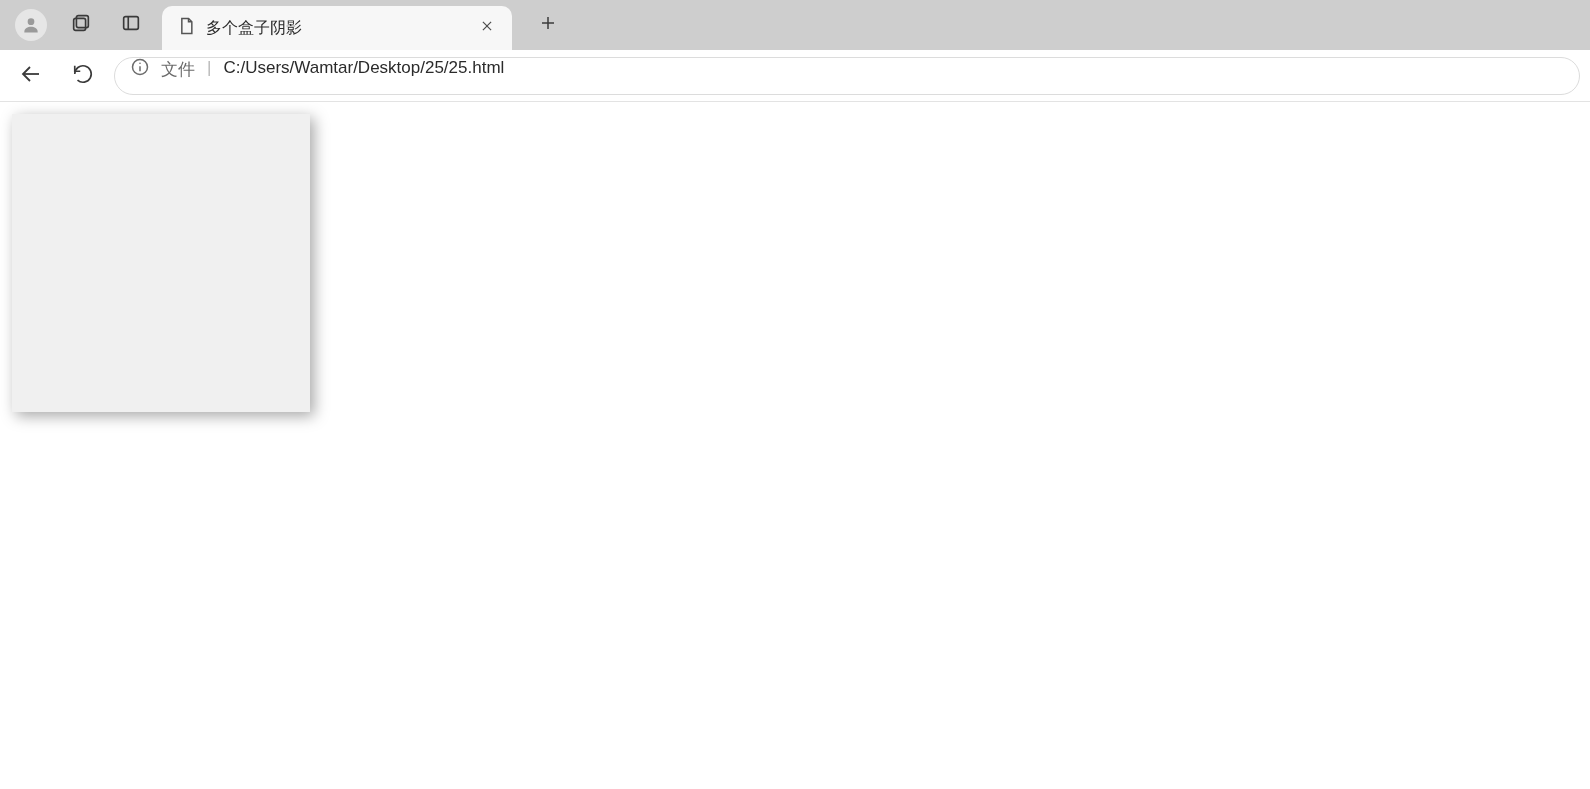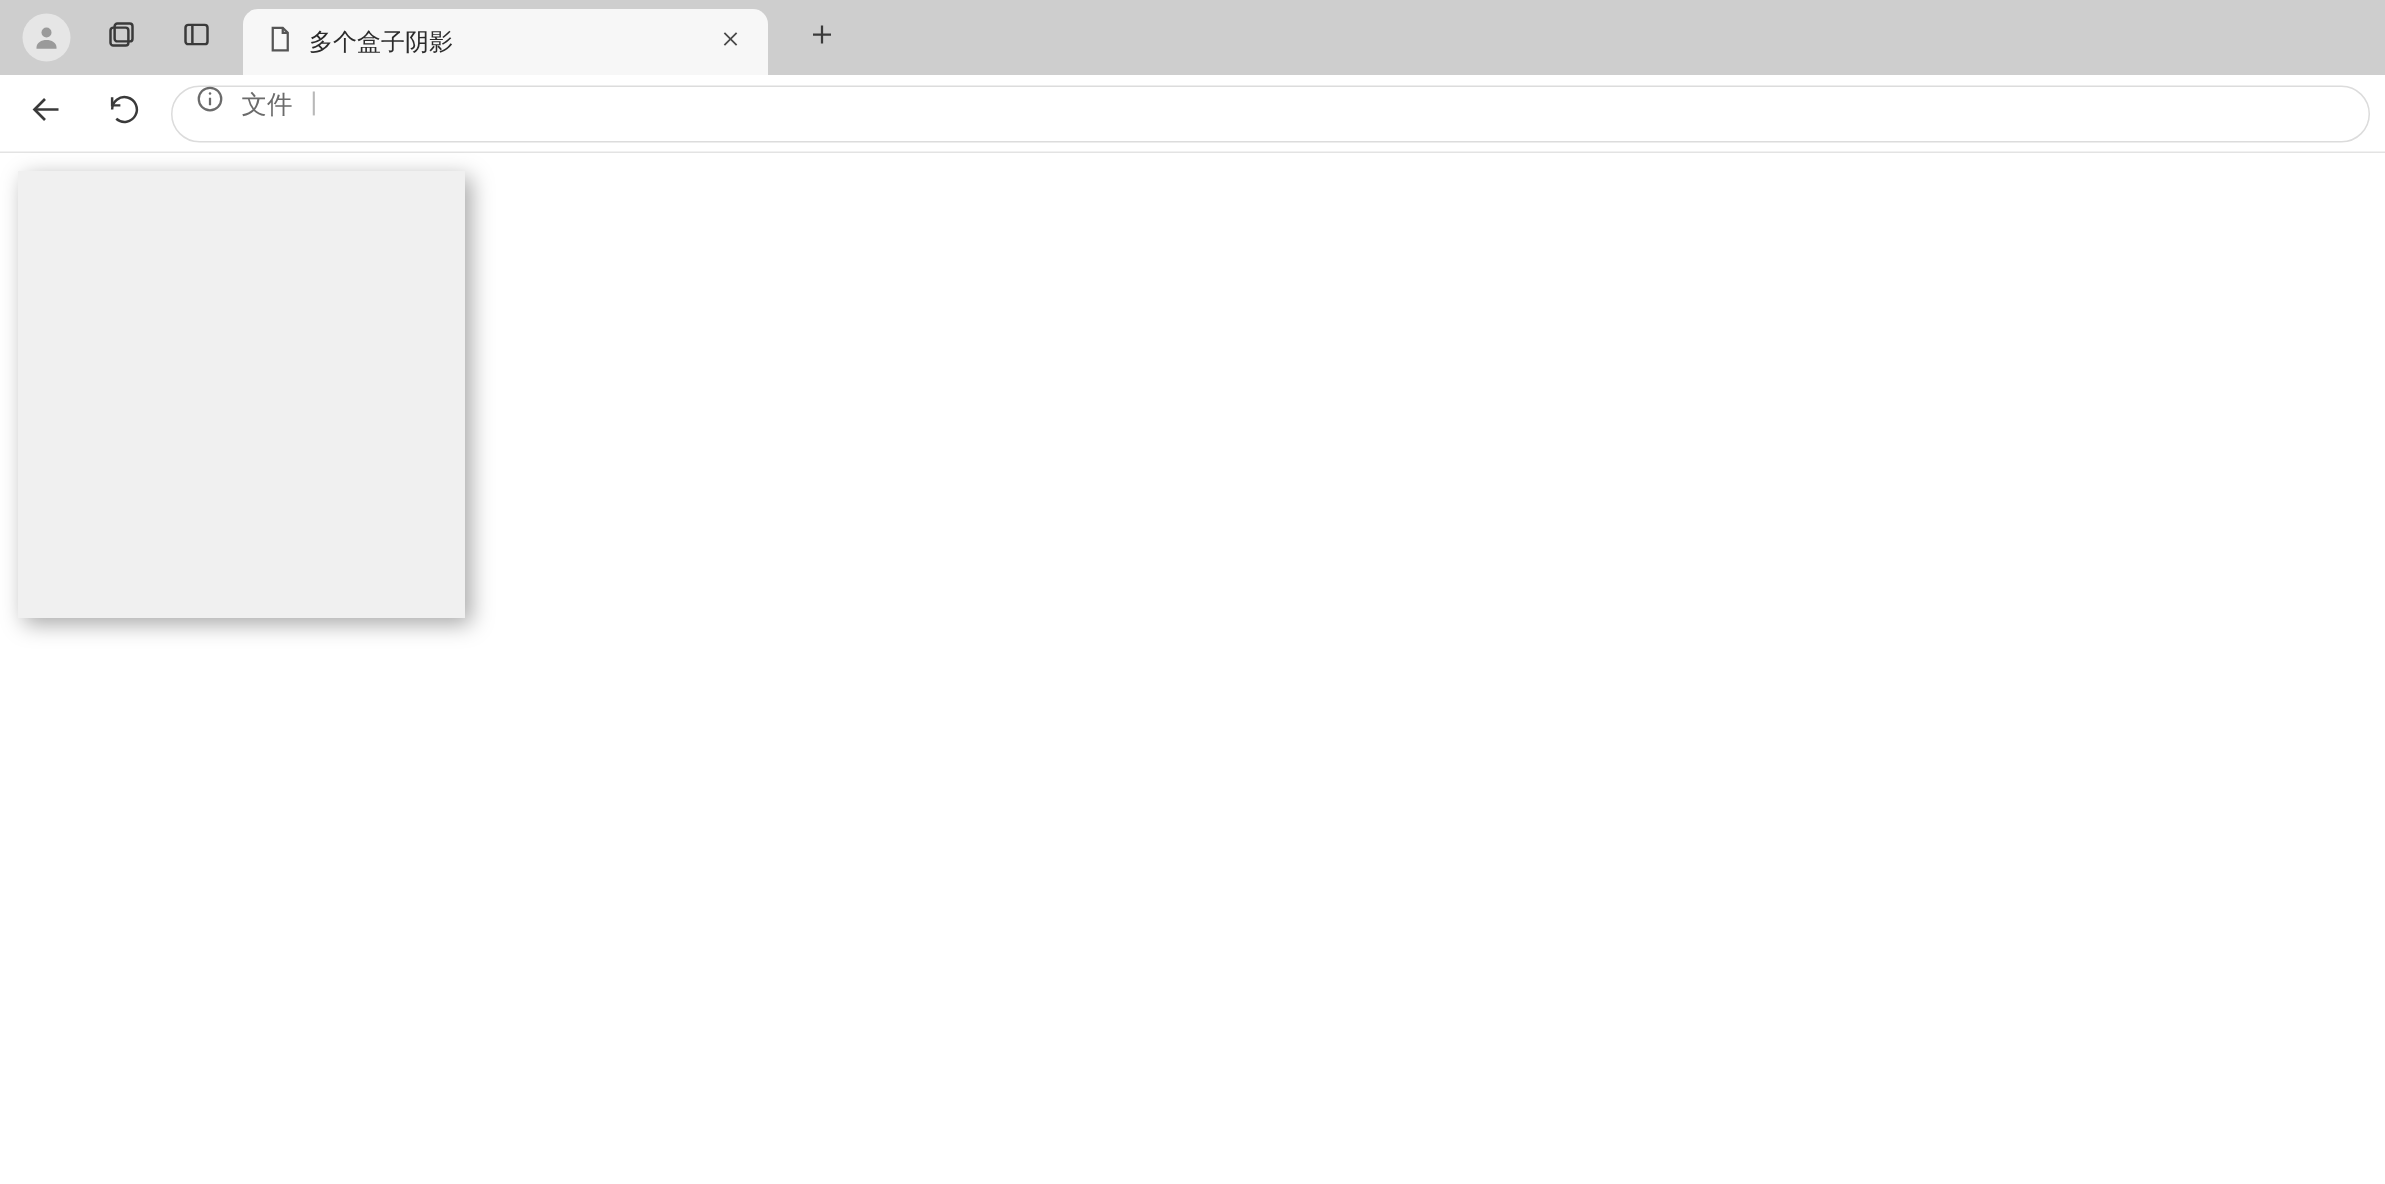--- a/index.html
+++ b/index.html
@@ -243,20 +243,21 @@
         <span>
           <svg width="20" height="20" viewBox="0 0 24 24" fill="none" stroke="currentColor" stroke-width="1.8">
             <circle cx="12" cy="12" r="9"></circle>
             <line x1="12" y1="11" x2="12" y2="17"></line>
             <circle cx="12" cy="7.5" r="1" fill="currentColor" stroke="none"></circle>
           </svg>
         </span>
       </span>
       <span class="address-prefix">文件</span>
       <span class="address-sep">|</span>
+      <span class="address-path">C:/Users/Wamtar/Desktop/25/25.html</span>
     </div>
 
   </div>
 </div>
 
 <div class="viewport">
   <div class="demo-box"></div>
 </div>
 
 </body></html>

